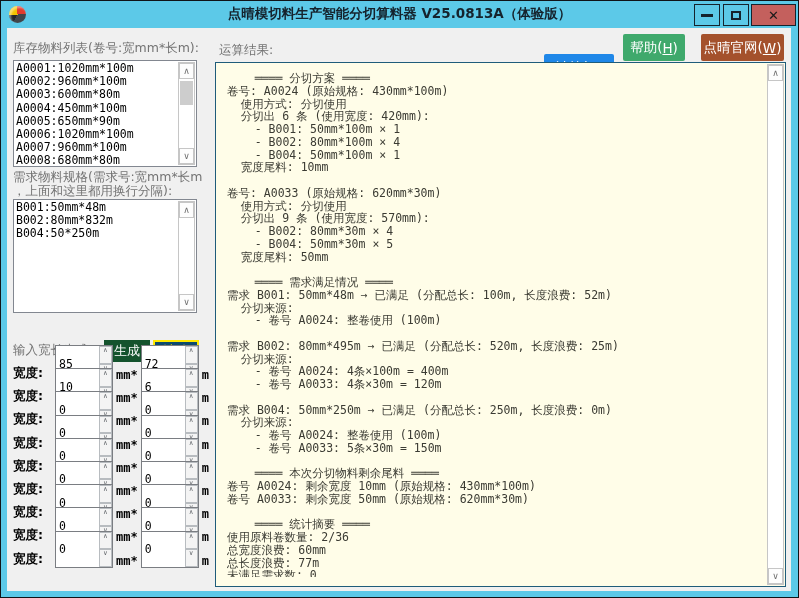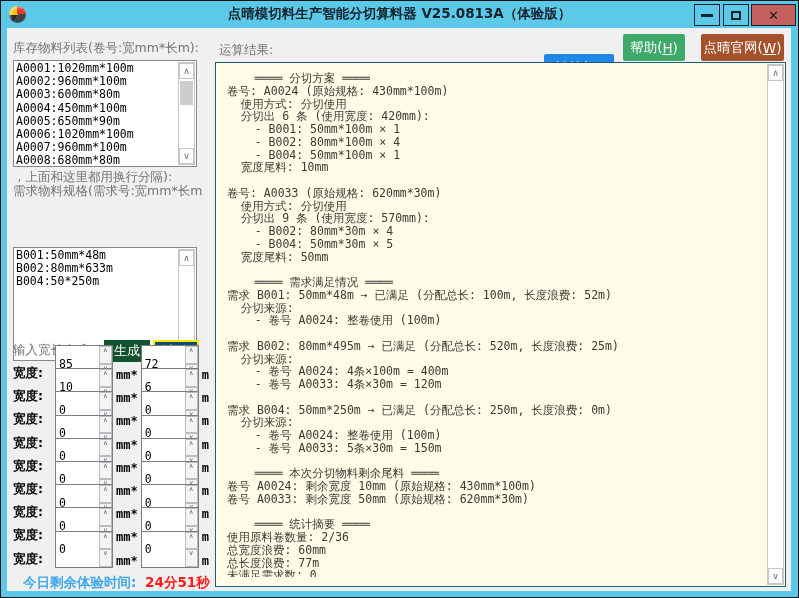--- a/index.html
+++ b/index.html
@@ -97,27 +97,27 @@
         <div>A0008:680mm*80m</div>
       </div>
       <div class="vscroll">
         <div class="arrow up">∧</div>
         <div class="thumb"></div>
         <div class="arrow down">∨</div>
       </div>
     </div>
 
     <div class="lbl" style="left:6px;top:142px;">
+      <div>需求物料规格(需求号:宽mm*长m</div>
       <div>，上面和这里都用换行分隔):</div>
-      <div>需求物料规格(需求号:宽mm*长m</div>
-    </div>
-    <div class="listbox" style="top:171px;height:114px;margin-top:48px;">
+    </div>
+    <div class="listbox" style="top:171px;height:114px;">
       <div class="list-items">
         <div>B001:50mm*48m</div>
-        <div>B002:80mm*633m</div>
+        <div>B002:80mm*832m</div>
         <div>B004:50*250m</div>
       </div>
       <div class="vscroll">
         <div class="arrow up">∧</div>
         <div class="arrow down">∨</div>
       </div>
     </div>
 
     <div class="lbl" style="left:6px;top:315px;">输入宽长生成:</div>
     <div class="genbtn btn-generate">生成</div>
@@ -300,24 +300,20 @@
             <span class="spin-btns">
               <span class="sb">∧</span>
               <span class="sb">∨</span>
             </span>
           </span>
         <span class="unit">m</span>
       </div>
 
     </div>
 
-    <div class="trial">
-      <span class="tlabel">今日剩余体验时间:</span>
-      <span class="ttime">24分51秒</span>
-    </div>
 
     <div class="lbl result-label">运算结果:</div>
 
     <div class="topbtn btn-calc">
       <span>计算(</span>
         <span class="key">C</span>
         <span>)</span>
     </div>
     <div class="topbtn btn-help">
       <span>帮助(</span>

